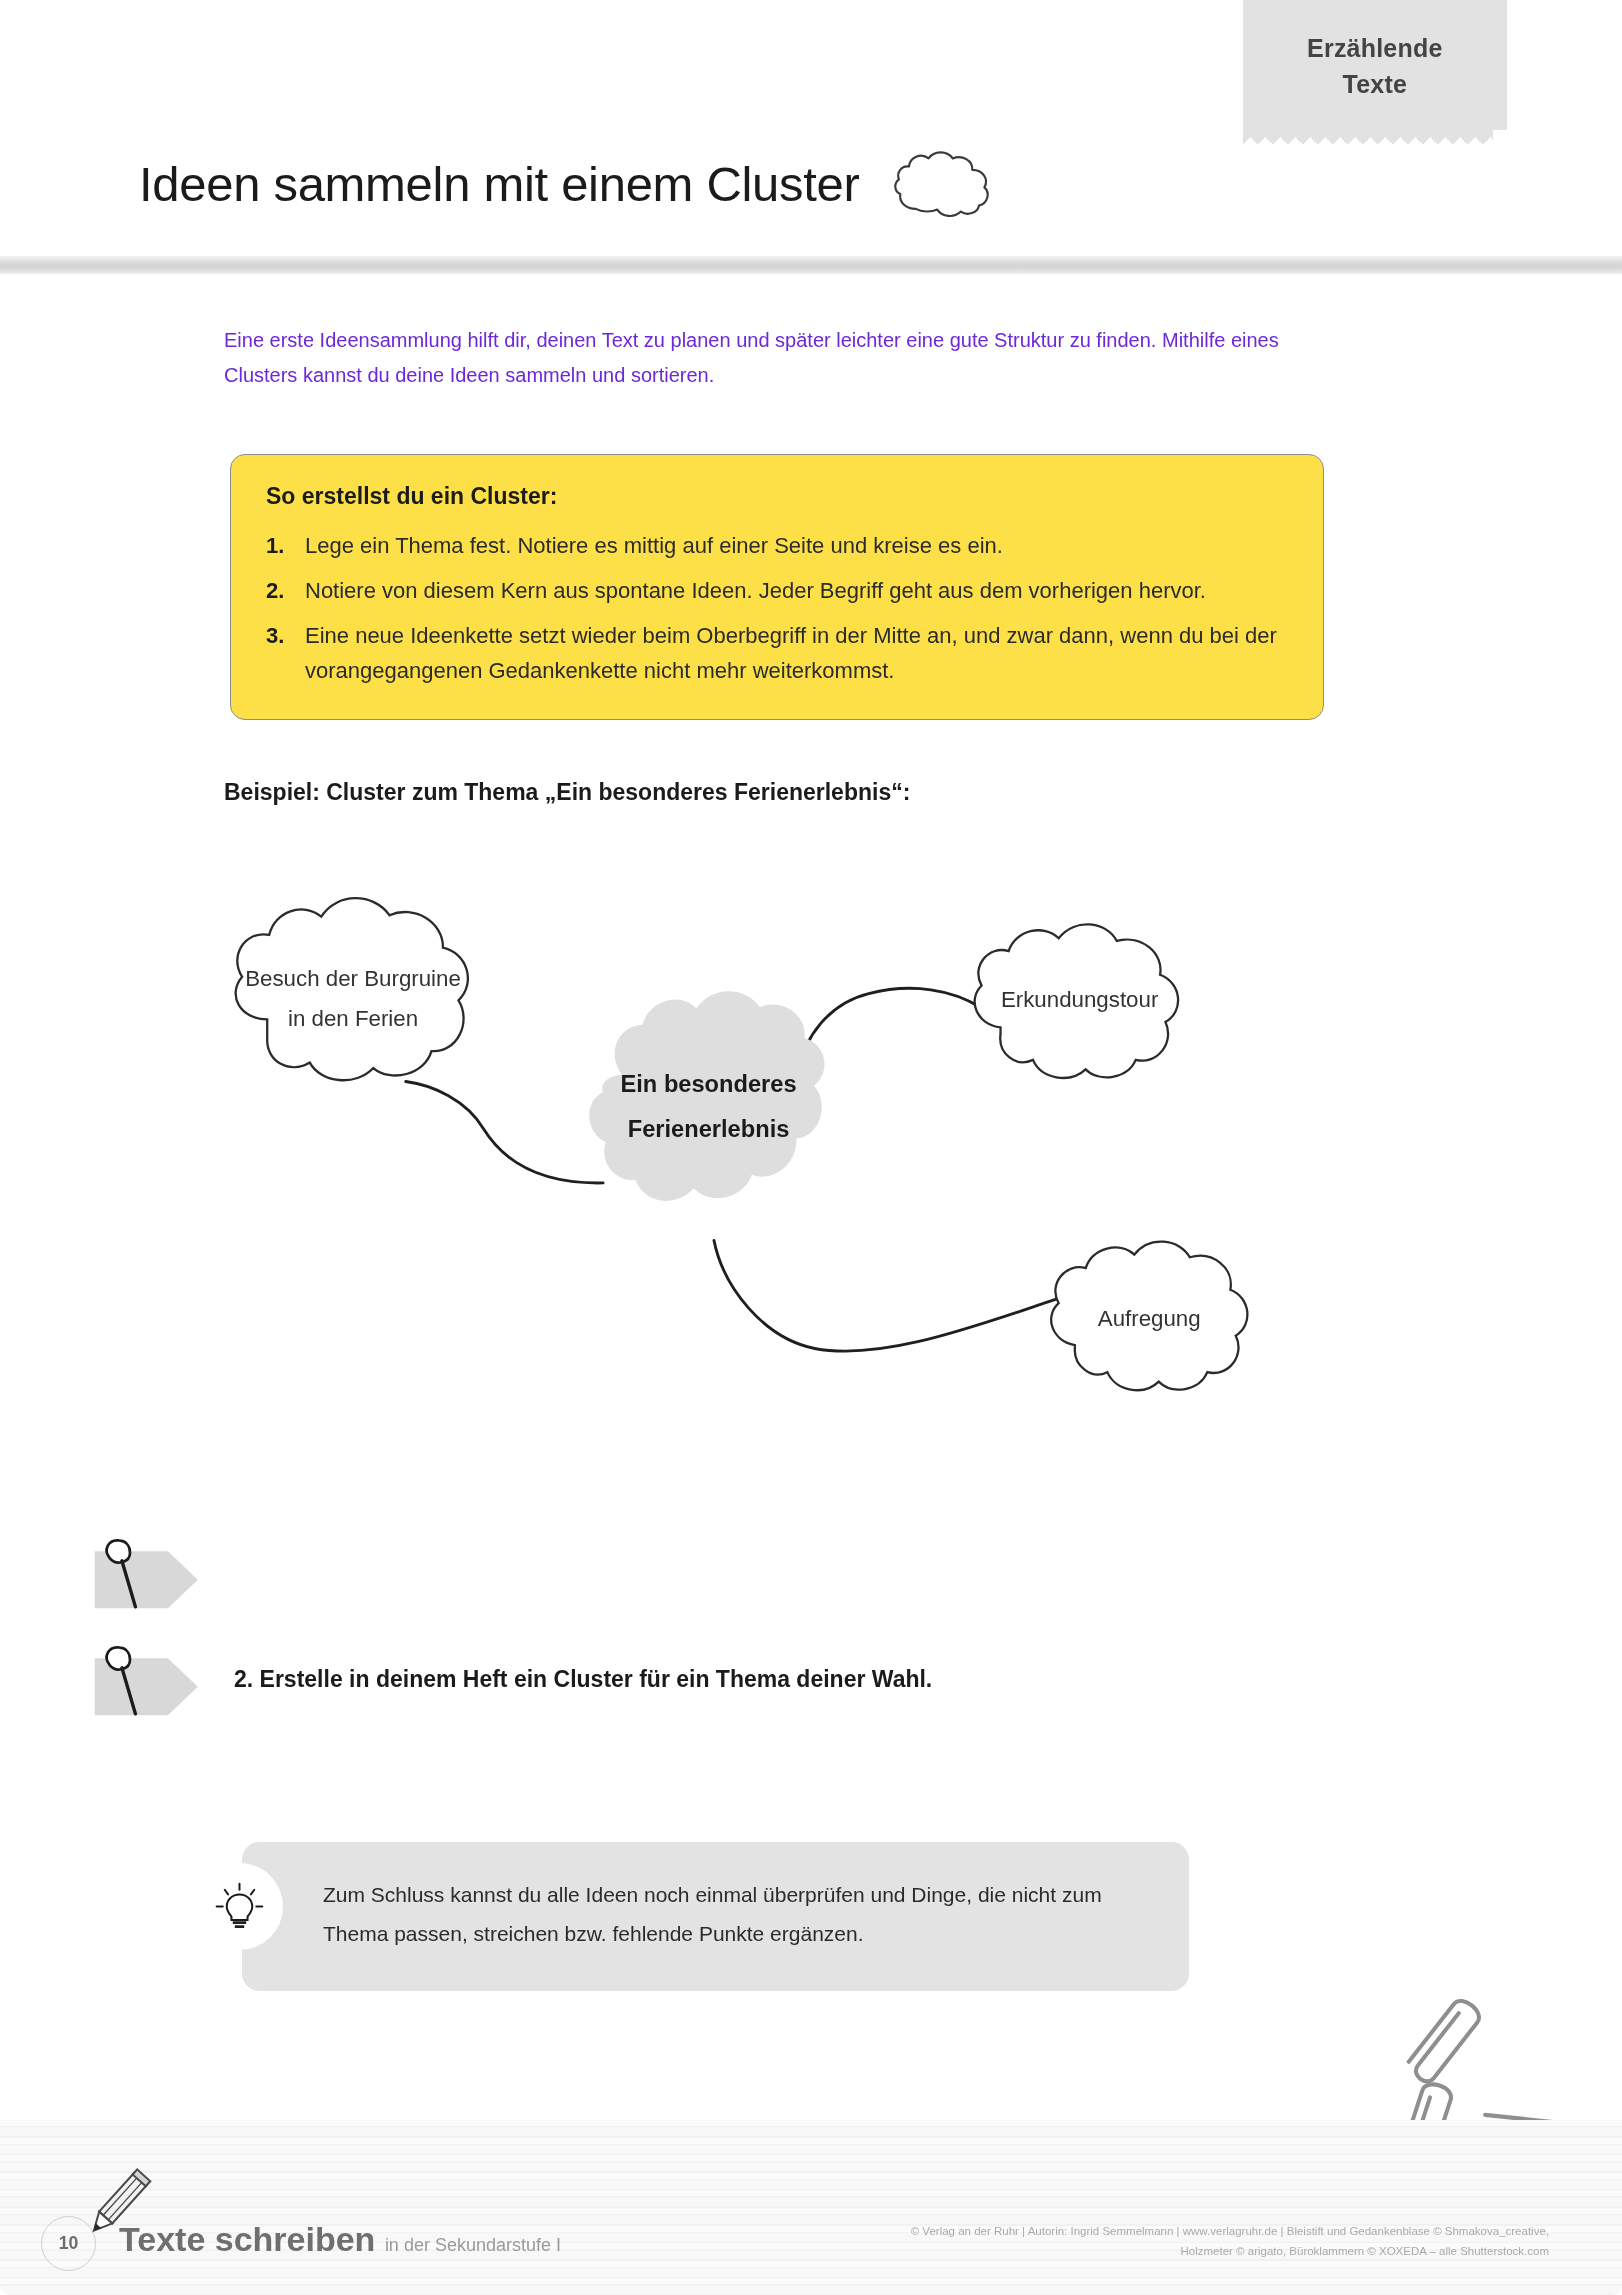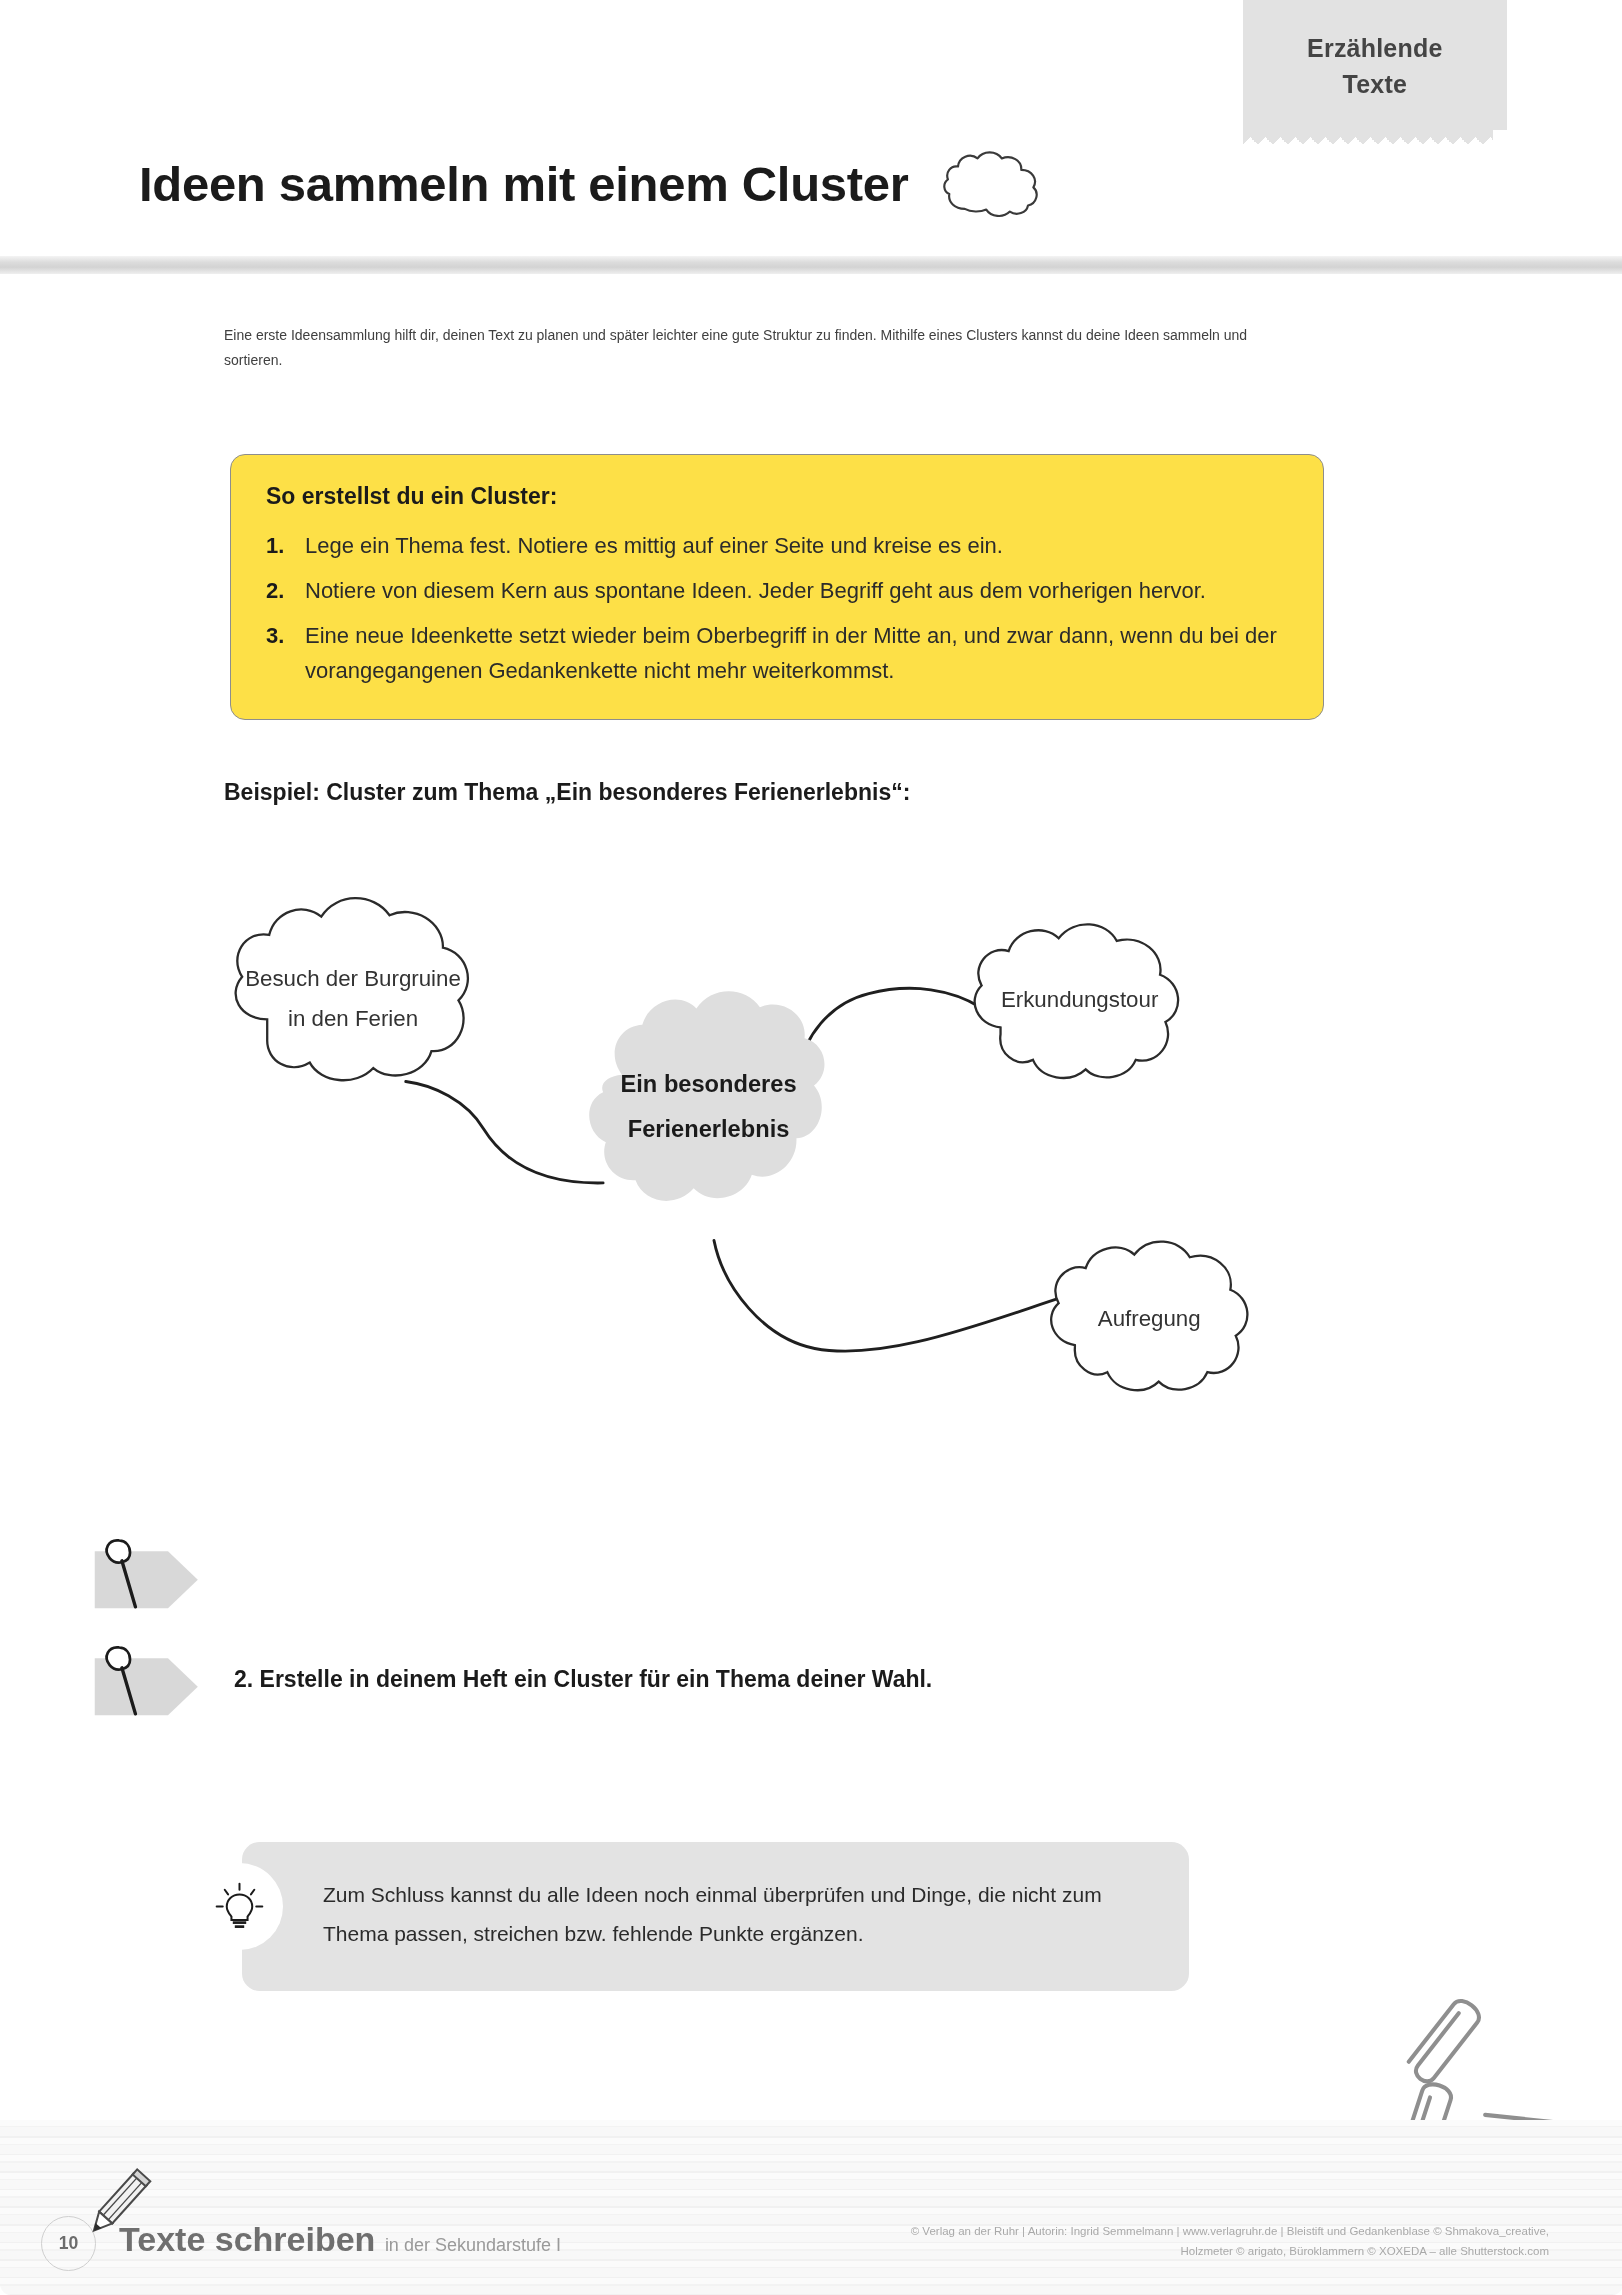--- a/index.html
+++ b/index.html
@@ -51,21 +51,21 @@
   .page-title-row {
     position: absolute;
     top: 147px;
     left: 139px;
     display: flex;
     align-items: center;
     gap: 28px;
   }
   .page-title {
     font-size: 49px;
-    font-weight: 700;
+    font-weight: 400;
     letter-spacing: -0.3px;
     color: #1b1b1b;
     white-space: nowrap;
   }
   .title-cloud { width: 108px; height: 74px; display: block; }
 
   .header-rule {
     position: absolute;
     top: 256px;
     left: 0;
@@ -73,23 +73,23 @@
     height: 17.6px;
     background: linear-gradient(to bottom, #f4f4f4 0%, #dcdcdc 35%, #d3d3d3 62%, #efefef 100%);
   }
 
   
   .intro {
     position: absolute;
     top: 323px;
     left: 224px;
     width: 1055px;
-    font-size: 14px;
+    font-size: 20px;
     line-height: 1.75;
-    color: #404040;
+    color: #6d28d9;
   }
 
   
   .howto-box {
     position: absolute;
     top: 454px;
     left: 230px;
     width: 1094px;
     box-sizing: border-box;
     border: 1.4px solid #8d8d8d;

